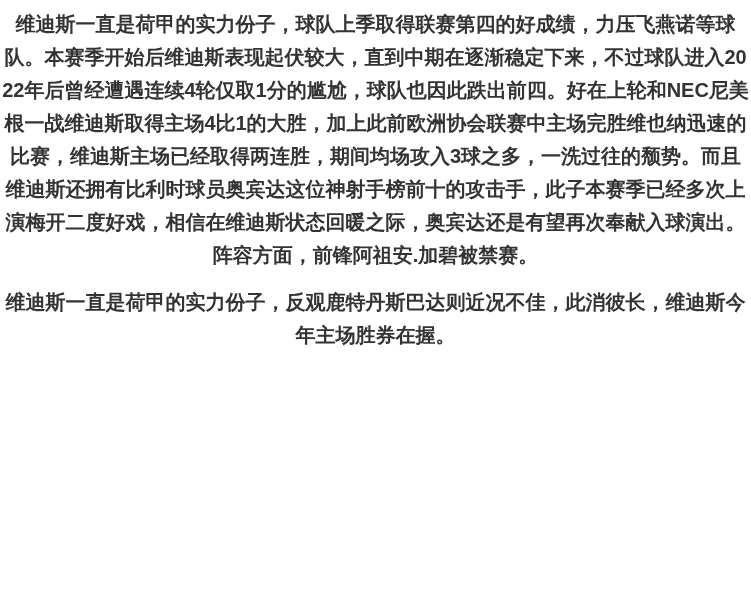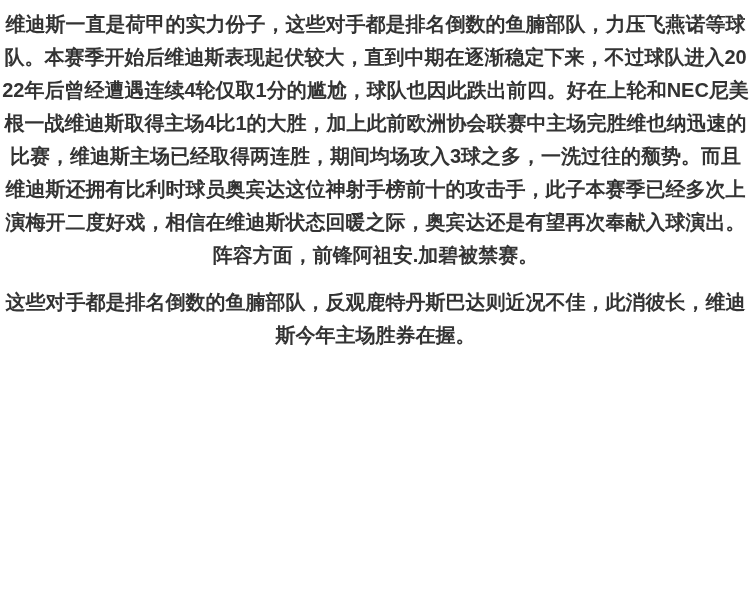--- a/index.html
+++ b/index.html
@@ -30,16 +30,16 @@
   }
   .article p:last-child {
     margin-bottom: 0;
   }
 </style>
 </head>
 <body>
 
 <div class="page">
   <div class="article">
-    <p>维迪斯一直是荷甲的实力份子，这些对手都是排名倒数的鱼腩部队，力压飞燕诺等球队。本赛季开始后维迪斯表现起伏较大，直到中期在逐渐稳定下来，不过球队进入2022年后曾经遭遇连续4轮仅取1分的尴尬，球队也因此跌出前四。好在上轮和NEC尼美根一战维迪斯取得主场4比1的大胜，加上此前欧洲协会联赛中主场完胜维也纳迅速的比赛，维迪斯主场已经取得两连胜，期间均场攻入3球之多，一洗过往的颓势。而且维迪斯还拥有比利时球员奥宾达这位神射手榜前十的攻击手，此子本赛季已经多次上演梅开二度好戏，相信在维迪斯状态回暖之际，奥宾达还是有望再次奉献入球演出。阵容方面，前锋阿祖安.加碧被禁赛。</p>
-    <p>这些对手都是排名倒数的鱼腩部队，反观鹿特丹斯巴达则近况不佳，此消彼长，维迪斯今年主场胜券在握。</p>
+    <p>维迪斯一直是荷甲的实力份子，球队上季取得联赛第四的好成绩，力压飞燕诺等球队。本赛季开始后维迪斯表现起伏较大，直到中期在逐渐稳定下来，不过球队进入2022年后曾经遭遇连续4轮仅取1分的尴尬，球队也因此跌出前四。好在上轮和NEC尼美根一战维迪斯取得主场4比1的大胜，加上此前欧洲协会联赛中主场完胜维也纳迅速的比赛，维迪斯主场已经取得两连胜，期间均场攻入3球之多，一洗过往的颓势。而且维迪斯还拥有比利时球员奥宾达这位神射手榜前十的攻击手，此子本赛季已经多次上演梅开二度好戏，相信在维迪斯状态回暖之际，奥宾达还是有望再次奉献入球演出。阵容方面，前锋阿祖安.加碧被禁赛。</p>
+    <p>维迪斯一直是荷甲的实力份子，反观鹿特丹斯巴达则近况不佳，此消彼长，维迪斯今年主场胜券在握。</p>
   </div>
 </div>
 
 </body></html>

